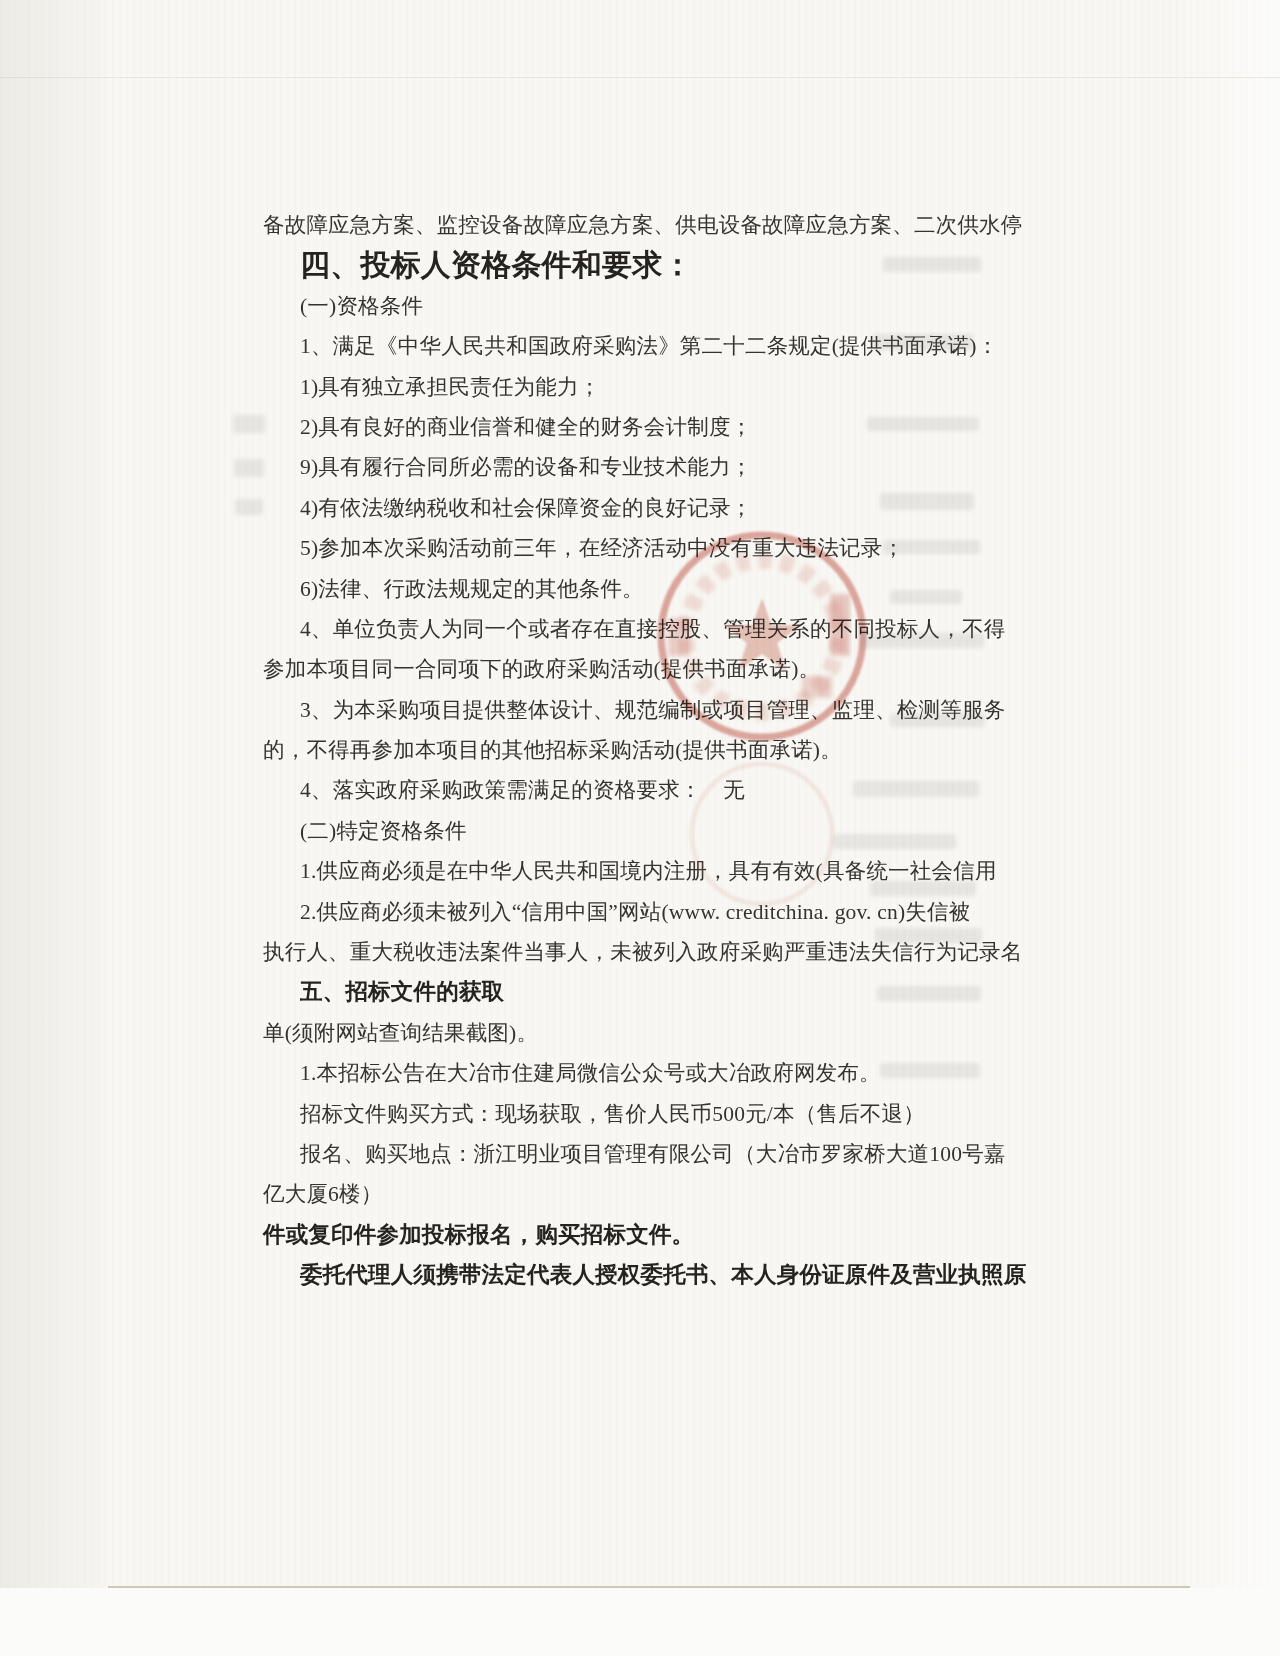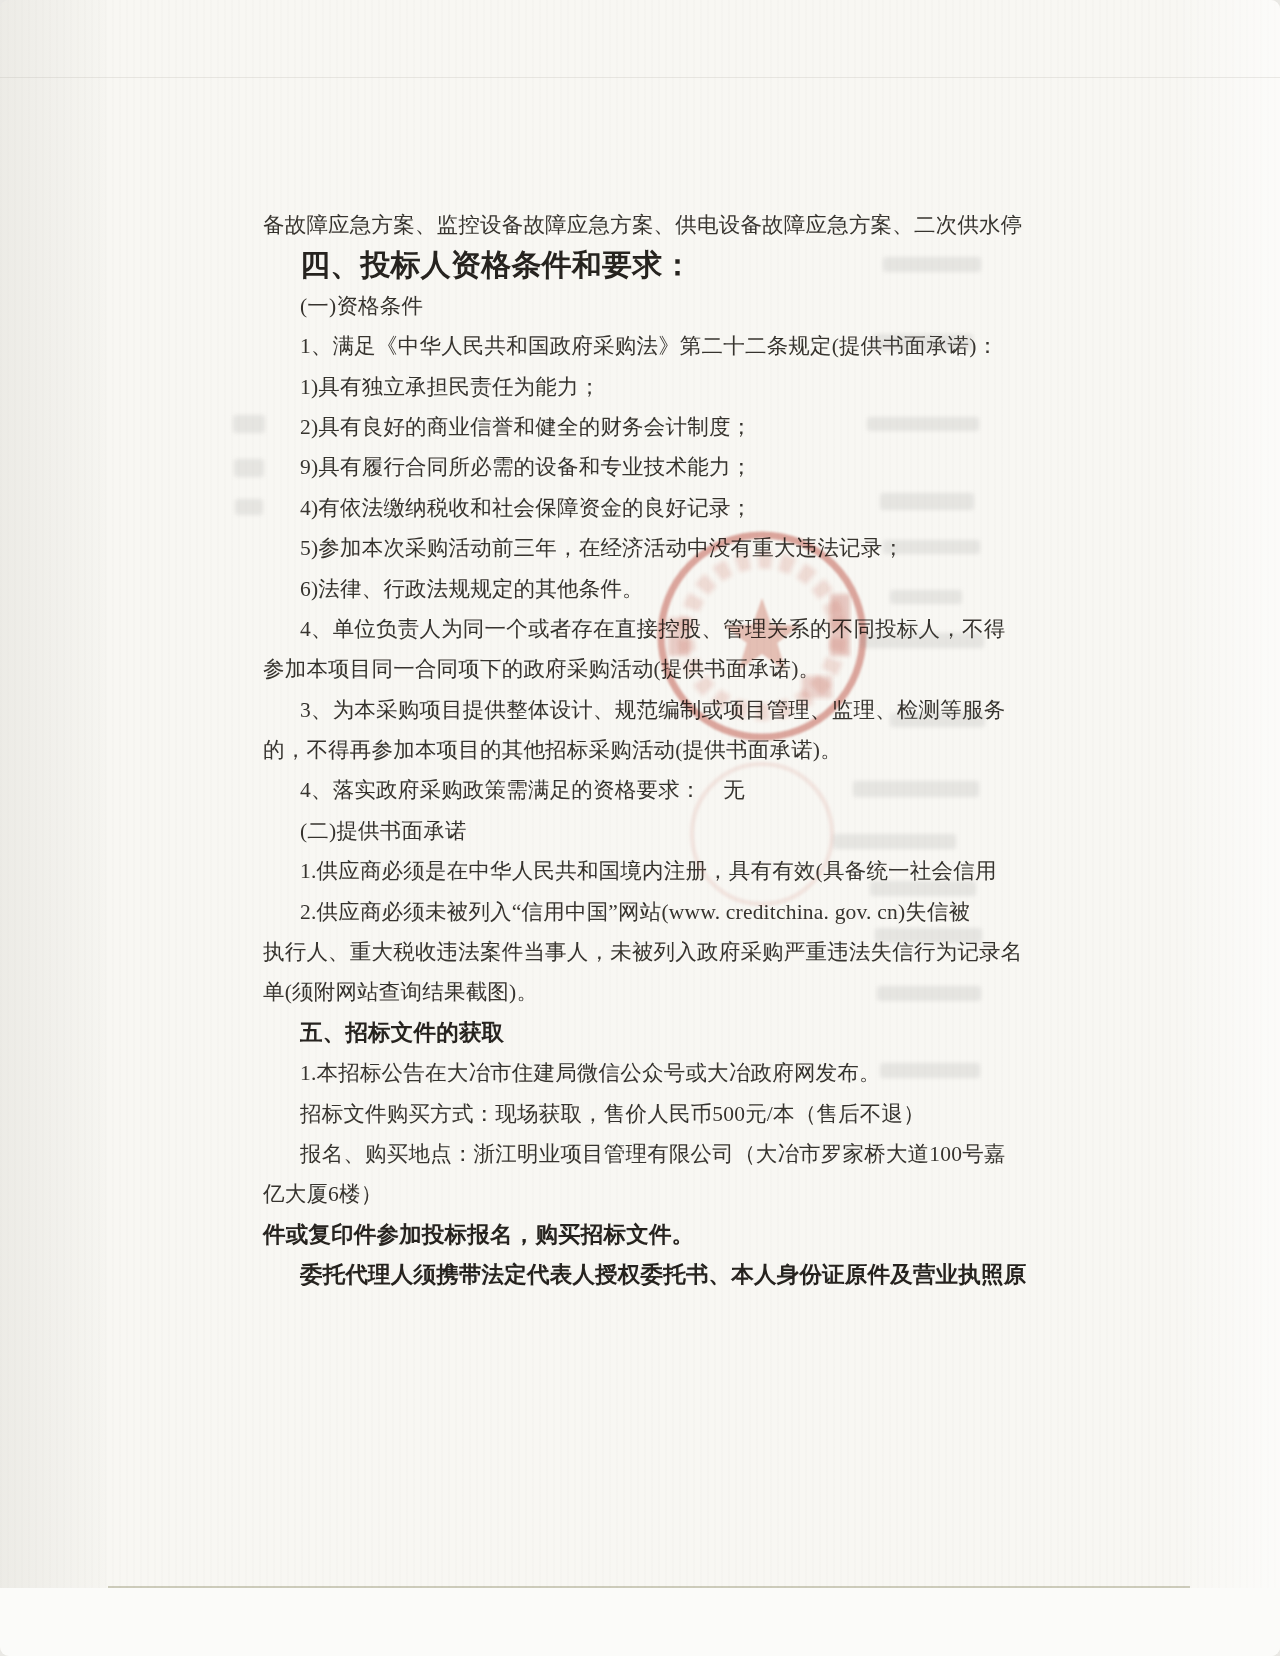--- a/index.html
+++ b/index.html
@@ -4,21 +4,20 @@
 <title>Scanned Tender Document</title>
 <style>
   html,body{margin:0;padding:0;background:#e9e8e4;}
   .page{
     position:relative;
     width:1280px;height:1656px;
     margin:0 auto;
     background:#f8f7f3;
     overflow:hidden;
     font-family:"Liberation Serif","DejaVu Serif",serif;
-    border-radius:9px;
   }
   
   .page::before{
     content:"";
     position:absolute;inset:0;
     background:repeating-linear-gradient(90deg,
       rgba(120,118,110,0.02) 0 2px, rgba(255,255,255,0) 2px 7px);
     pointer-events:none;
   }
   .left-shade{position:absolute;left:0;top:0;width:106px;height:100%;
@@ -81,26 +80,26 @@
       <div class="doc-line indent"><span>2)具有良好的商业信誉和健全的财务会计制度；</span></div>
       <div class="doc-line indent"><span>9)具有履行合同所必需的设备和专业技术能力；</span></div>
       <div class="doc-line indent"><span>4)有依法缴纳税收和社会保障资金的良好记录；</span></div>
       <div class="doc-line indent"><span>5)参加本次采购活动前三年，在经济活动中没有重大违法记录；</span></div>
       <div class="doc-line indent"><span>6)法律、行政法规规定的其他条件。</span></div>
       <div class="doc-line indent"><span>4、单位负责人为同一个或者存在直接控股、管理关系的不同投标人，不得</span></div>
       <div class="doc-line"><span>参加本项目同一合同项下的政府采购活动(提供书面承诺)。</span></div>
       <div class="doc-line indent"><span>3、为本采购项目提供整体设计、规范编制或项目管理、监理、检测等服务</span></div>
       <div class="doc-line"><span>的，不得再参加本项目的其他招标采购活动(提供书面承诺)。</span></div>
       <div class="doc-line indent"><span>4、落实政府采购政策需满足的资格要求：　无</span></div>
-      <div class="doc-line indent"><span>(二)提供书面承诺</span></div>
+      <div class="doc-line indent"><span>(二)特定资格条件</span></div>
       <div class="doc-line indent"><span>1.供应商必须是在中华人民共和国境内注册，具有有效(具备统一社会信用</span></div>
       <div class="doc-line indent"><span>2.供应商必须未被列入“信用中国”网站(www. creditchina. gov. cn)失信被</span></div>
       <div class="doc-line"><span>执行人、重大税收违法案件当事人，未被列入政府采购严重违法失信行为记录名</span></div>
+      <div class="doc-line indent h2"><span class="bold">五、招标文件的获取</span></div>
       <div class="doc-line"><span>单(须附网站查询结果截图)。</span></div>
-      <div class="doc-line indent h2"><span class="bold">五、招标文件的获取</span></div>
       <div class="doc-line indent"><span>1.本招标公告在大冶市住建局微信公众号或大冶政府网发布。</span></div>
       <div class="doc-line indent"><span>招标文件购买方式：现场获取，售价人民币500元/本（售后不退）</span></div>
       <div class="doc-line indent"><span>报名、购买地点：浙江明业项目管理有限公司（大冶市罗家桥大道100号嘉</span></div>
       <div class="doc-line"><span>亿大厦6楼）</span></div>
       <div class="doc-line h2"><span class="bold">件或复印件参加投标报名，购买招标文件。</span></div>
       <div class="doc-line indent h2"><span class="bold">委托代理人须携带法定代表人授权委托书、本人身份证原件及营业执照原</span></div>
     </div>
 
   <svg class="stamp" viewBox="0 0 220 220">
     <defs>

